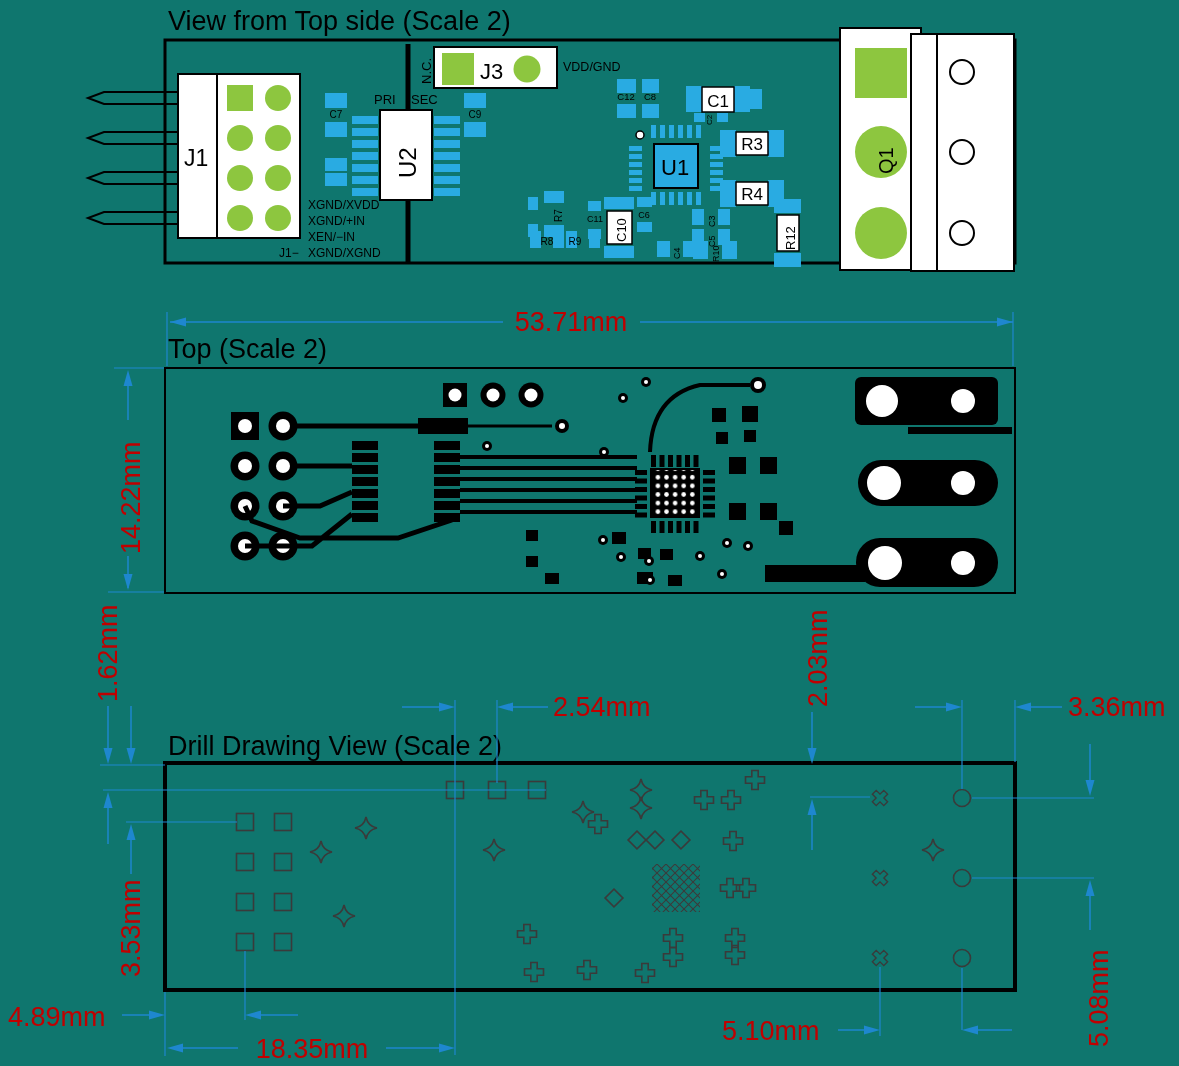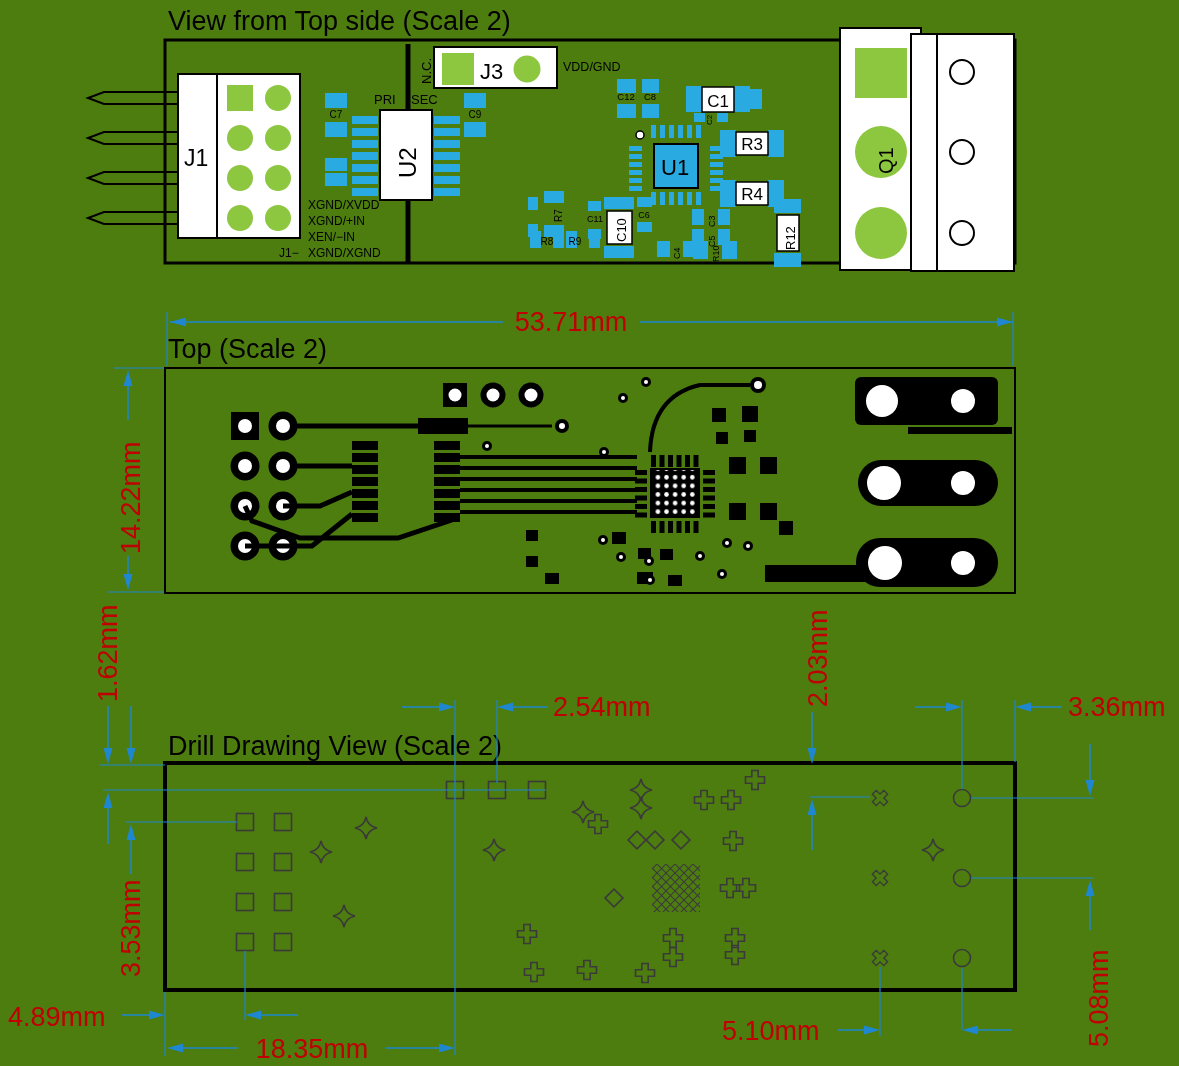--- a/index.html
+++ b/index.html
@@ -1,16 +1,16 @@
 <!DOCTYPE html>
 <html><head>
 <meta charset="utf-8">
 <style>
   html,body{margin:0;padding:0;background:#fff;}
-  .stage{position:relative;width:1179px;height:1066px;background:#4d7c0f;overflow:hidden;}
+  .stage{position:relative;width:1179px;height:1066px;background:#0f766e;overflow:hidden;}
   svg{display:block;}
   text{font-family:"Liberation Sans","DejaVu Sans",sans-serif;fill:#000;}
   .red{fill:#c00000;}
   .bp{fill:#29abe2;}
   .gp{fill:#8dc63f;}
   .bk{fill:#000;}
   .wh{fill:#fff;}
   .ol{fill:#fff;stroke:#000;stroke-width:1.5;}
   .tr{stroke:#000;fill:none;}
   .dl{stroke:#1e87cf;stroke-width:1.5;fill:none;}

